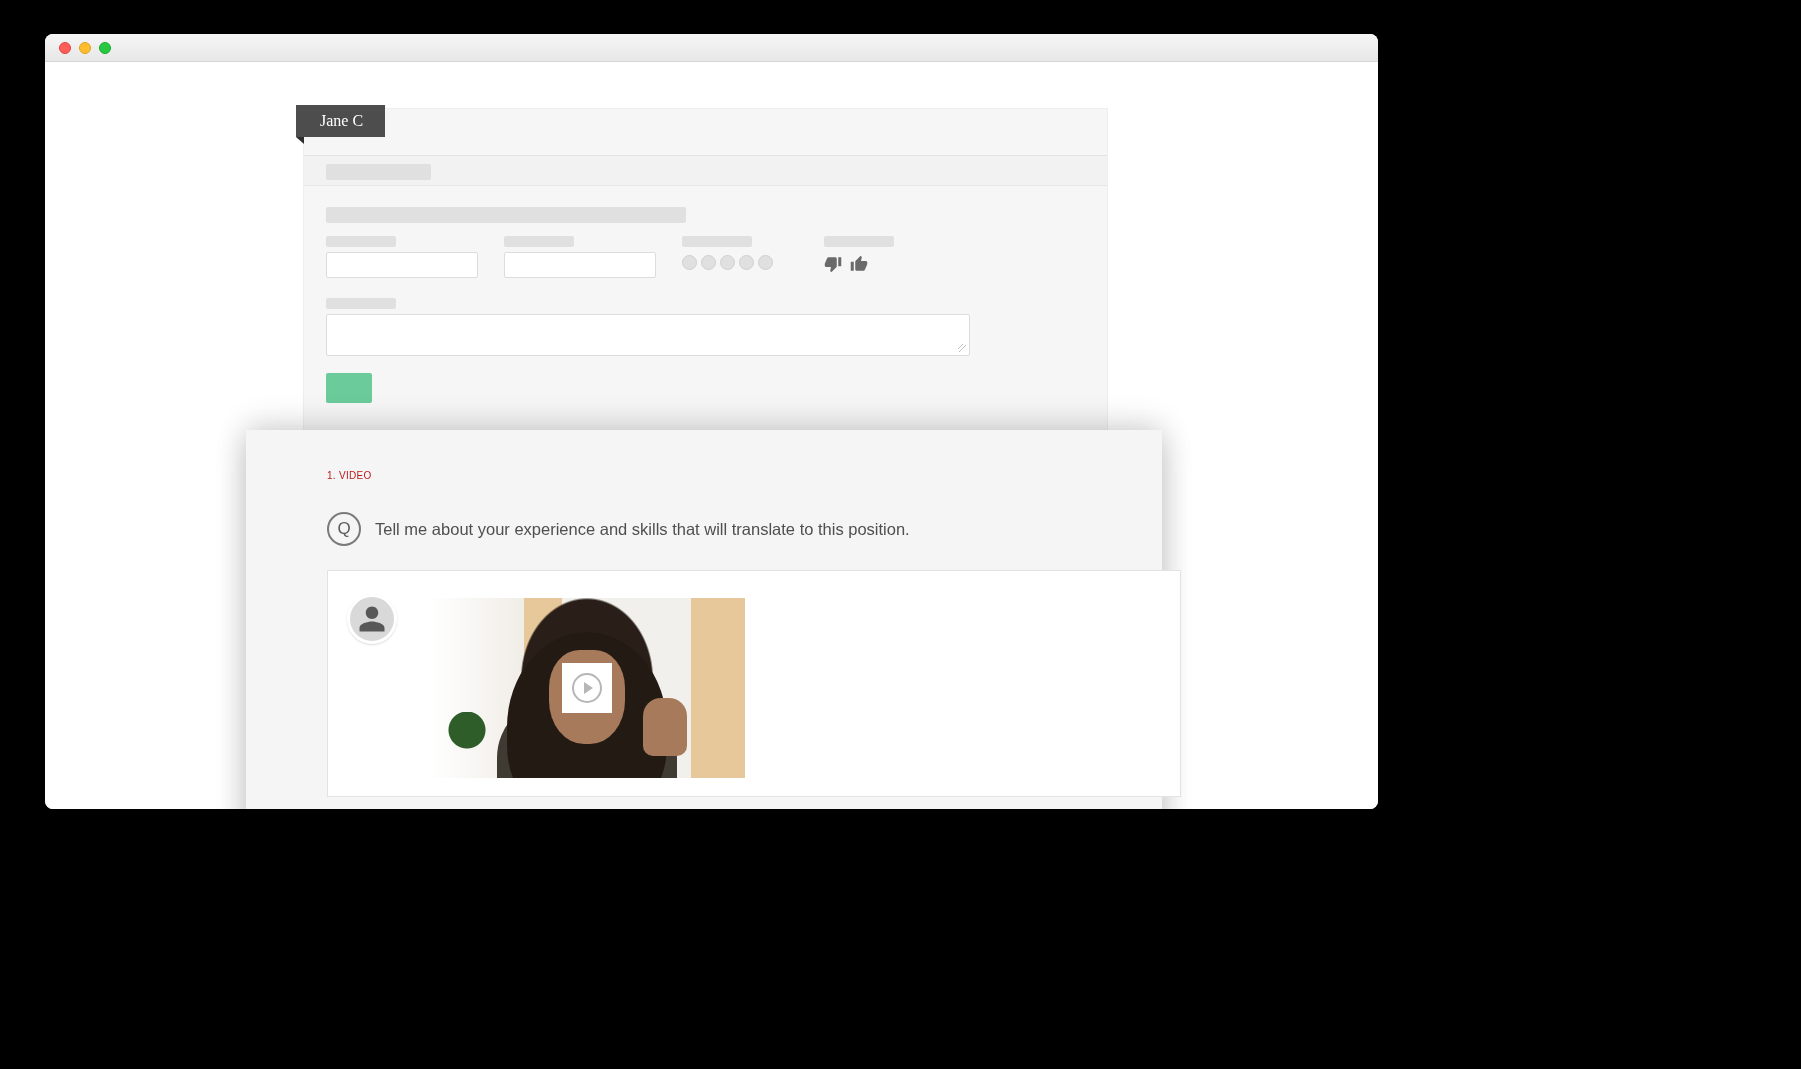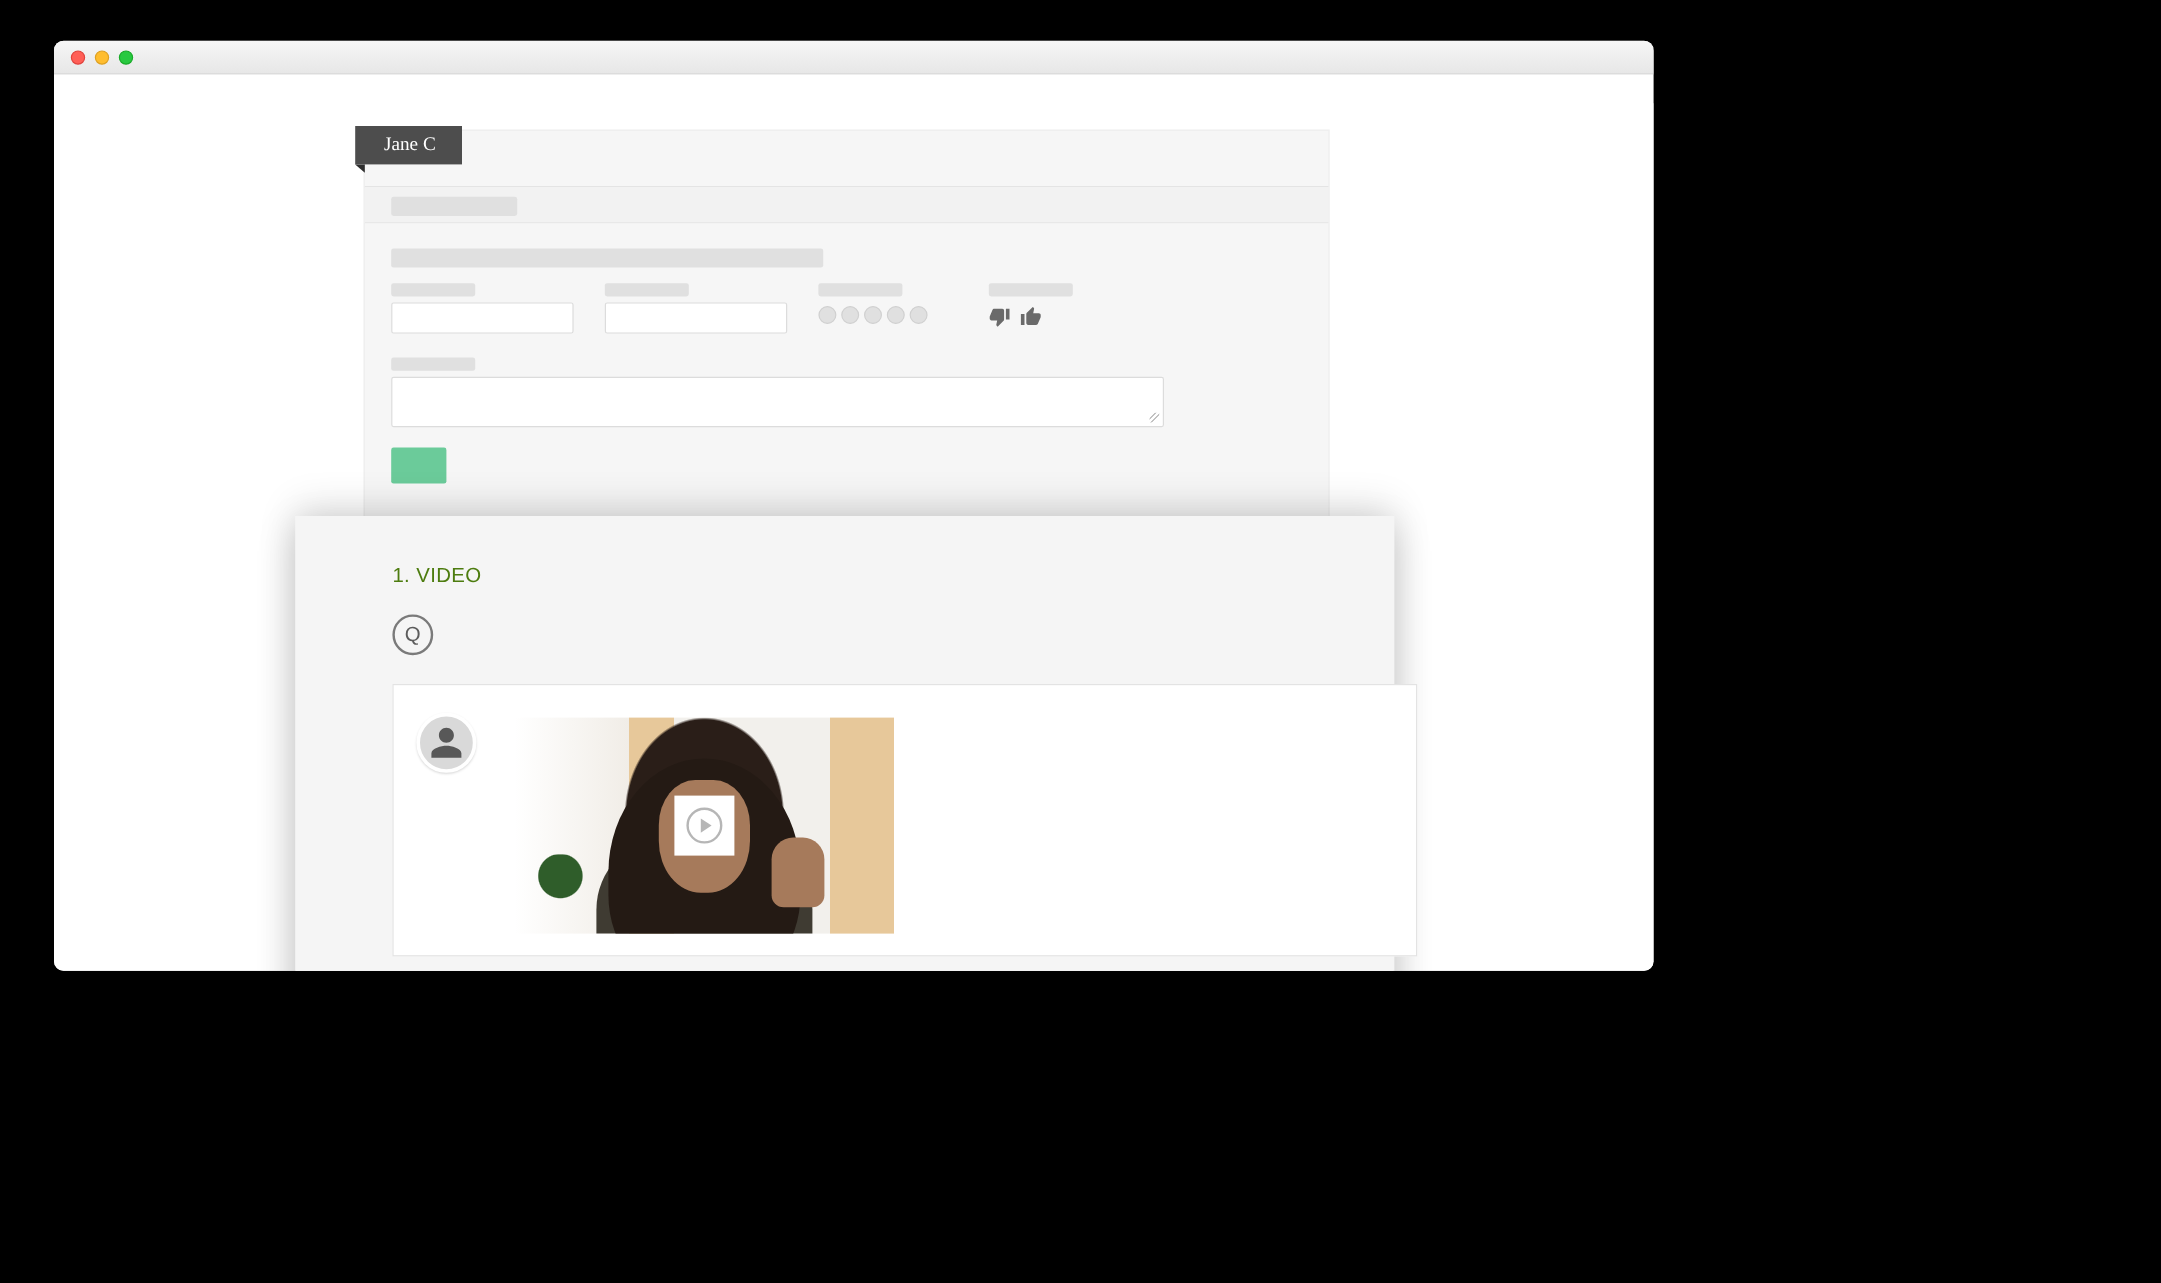--- a/index.html
+++ b/index.html
@@ -140,22 +140,22 @@
       left: 201px;
       width: 916px;
       height: 438px;
       background: #f5f5f5;
       box-shadow: 0 -8px 30px rgba(0,0,0,0.12), 0 10px 30px rgba(0,0,0,0.18);
     }
 
     .video-label {
       position: absolute;
       top: 40px; left: 81px;
-      font-size: 17px;
-      color: #4d7c0f;
+      font-size: 10px;
+      color: #b91c1c;
       letter-spacing: 0.3px;
     }
 
     .q-row {
       position: absolute;
       top: 82px; left: 81px; right: 80px;
       display: flex;
       align-items: center;
       gap: 14px;
     }
@@ -309,20 +309,21 @@
       <div class="sk sk-l5"></div>
       <div class="textarea-box"></div>
       <div class="submit-skeleton"></div>
     </div>
 
     <div class="front-panel">
       <div class="video-label">1. VIDEO</div>
 
       <div class="q-row">
         <div class="q-circle">Q</div>
+        <div class="q-text">Tell me about your experience and skills that will translate to this position.</div>
       </div>
 
       <div class="video-box">
         <div class="avatar">
           <svg viewBox="0 0 24 24">
               <path d="M12 12c2.76 0 5-2.24 5-5s-2.24-5-5-5-5 2.24-5 5 2.24 5 5 5zm0 2c-3.33 0-10 1.67-10 5v3h20v-3c0-3.33-6.67-5-10-5z"></path>
             </svg>
         </div>
         <div class="video-thumb">
           <div class="torso"></div>

